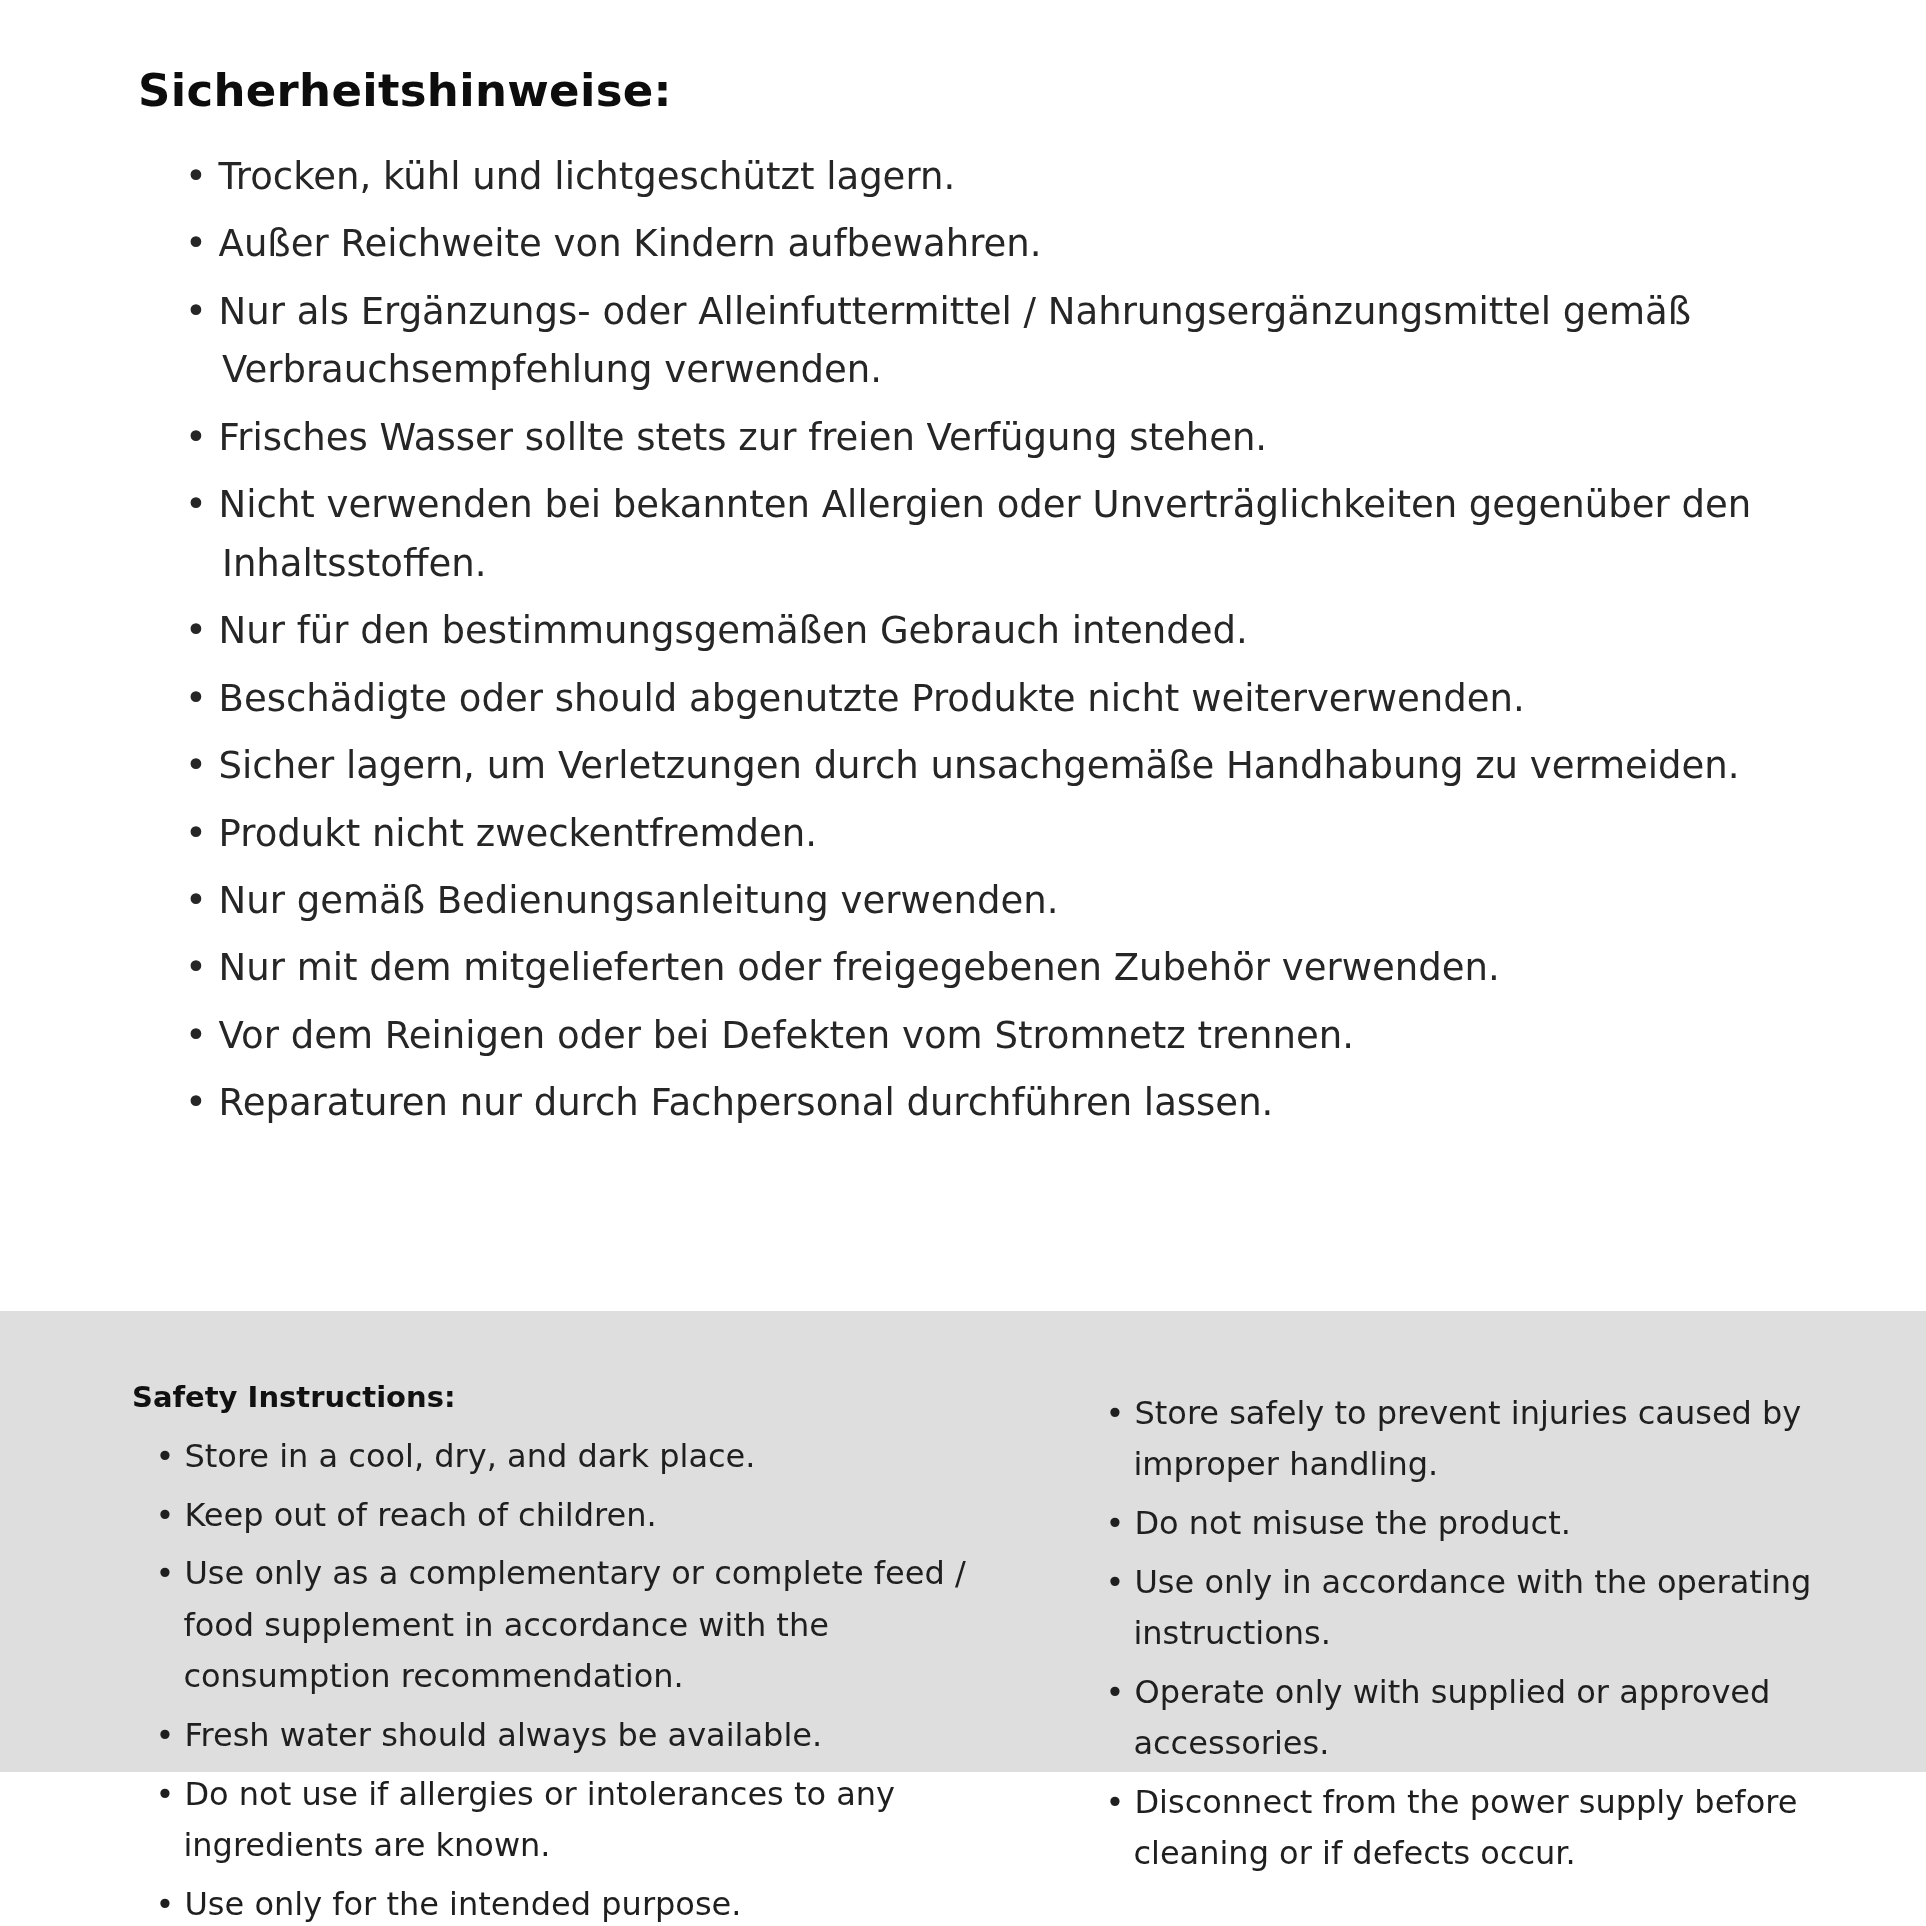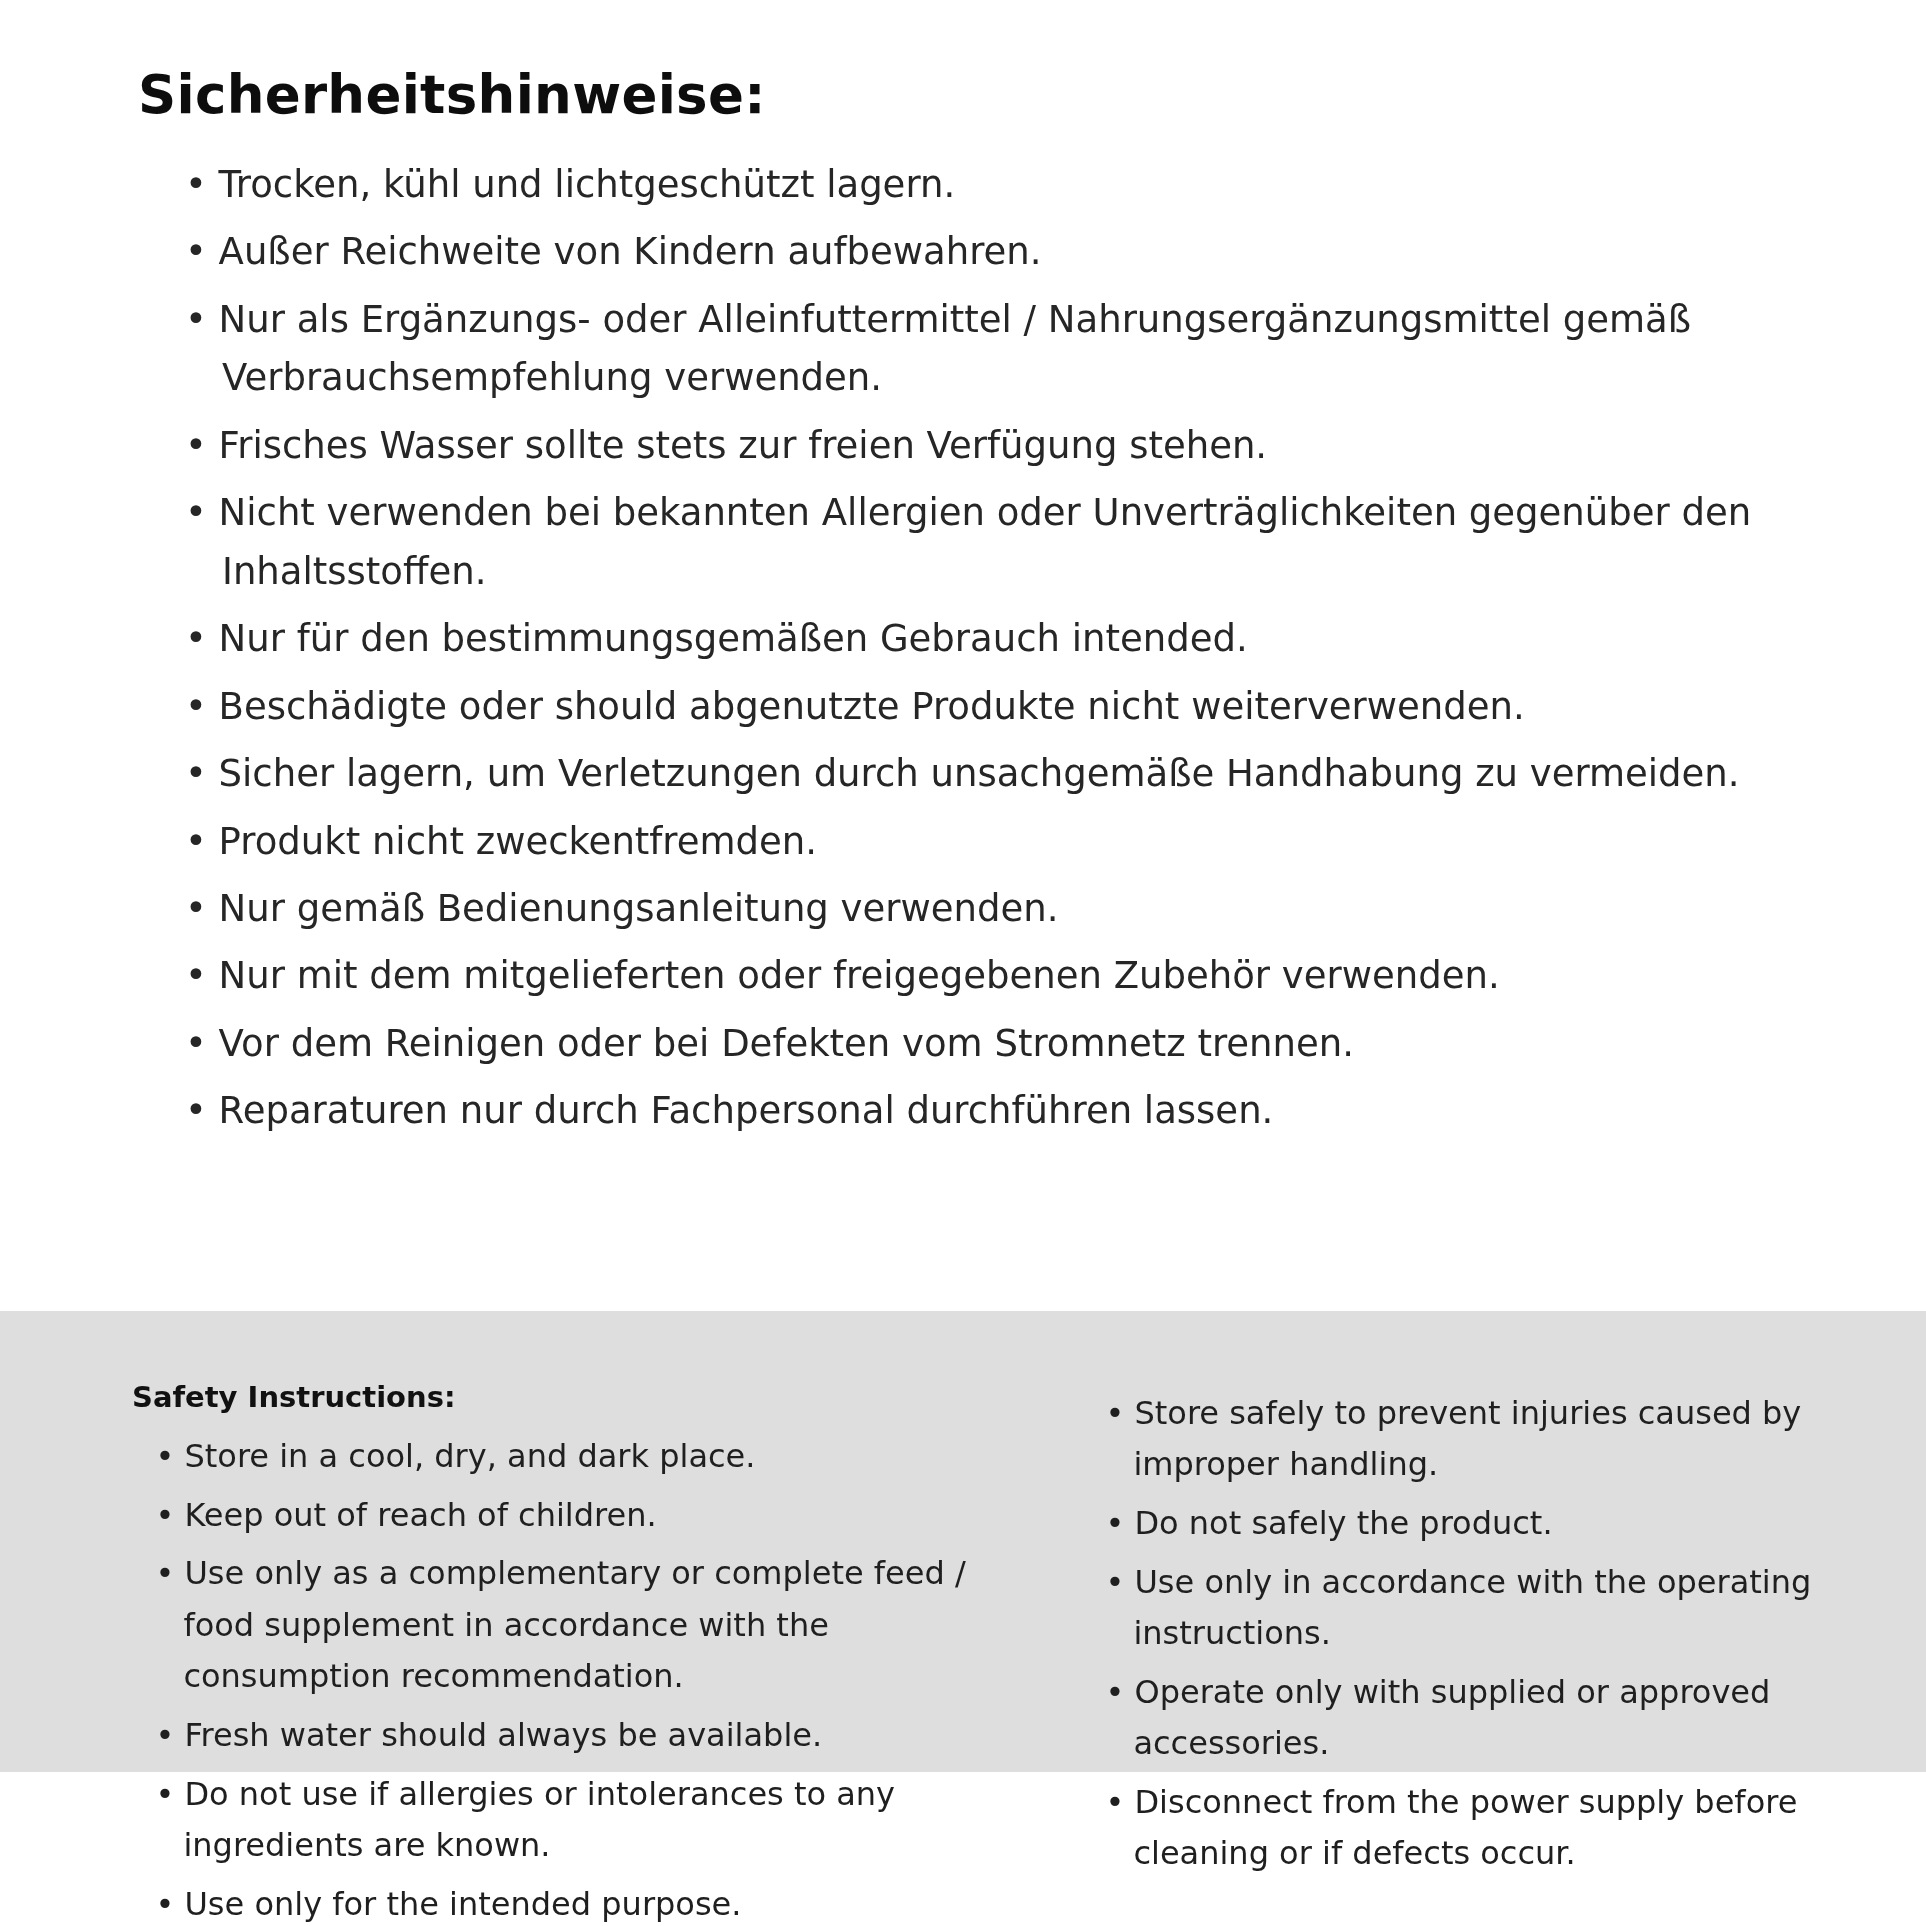--- a/index.html
+++ b/index.html
@@ -15,21 +15,21 @@
     overflow: hidden;
     position: relative;
   }
 
   
   .german-section {
     box-sizing: border-box;
     padding: 64px 103px 0 138px;
   }
   .german-title {
-    font-size: 53px;
+    font-size: 45px;
     font-weight: 700;
     color: #0d0d0d;
     margin: 0 0 31px 0;
     letter-spacing: 0.3px;
   }
   ul.bullet-list {
     list-style: none;
     margin: 8px;
     padding: 0;
   }
@@ -124,20 +124,20 @@
         <li>Use only as a complementary or complete feed / food supplement in accordance with the consumption recommendation.</li>
         <li>Fresh water should always be available.</li>
         <li>Do not use if allergies or intolerances to any ingredients are known.</li>
         <li>Use only for the intended purpose.</li>
         <li>Do not reuse damaged or heavily worn products.</li>
       </ul>
   </div>
   <div class="en-col-right">
     <ul class="bullet-list">
         <li>Store safely to prevent injuries caused by improper handling.</li>
-        <li>Do not safely the product.</li>
+        <li>Do not misuse the product.</li>
         <li>Use only in accordance with the operating instructions.</li>
         <li>Operate only with supplied or approved accessories.</li>
         <li>Disconnect from the power supply before cleaning or if defects occur.</li>
       </ul>
   </div>
 </div>
 
 
 </body></html>

